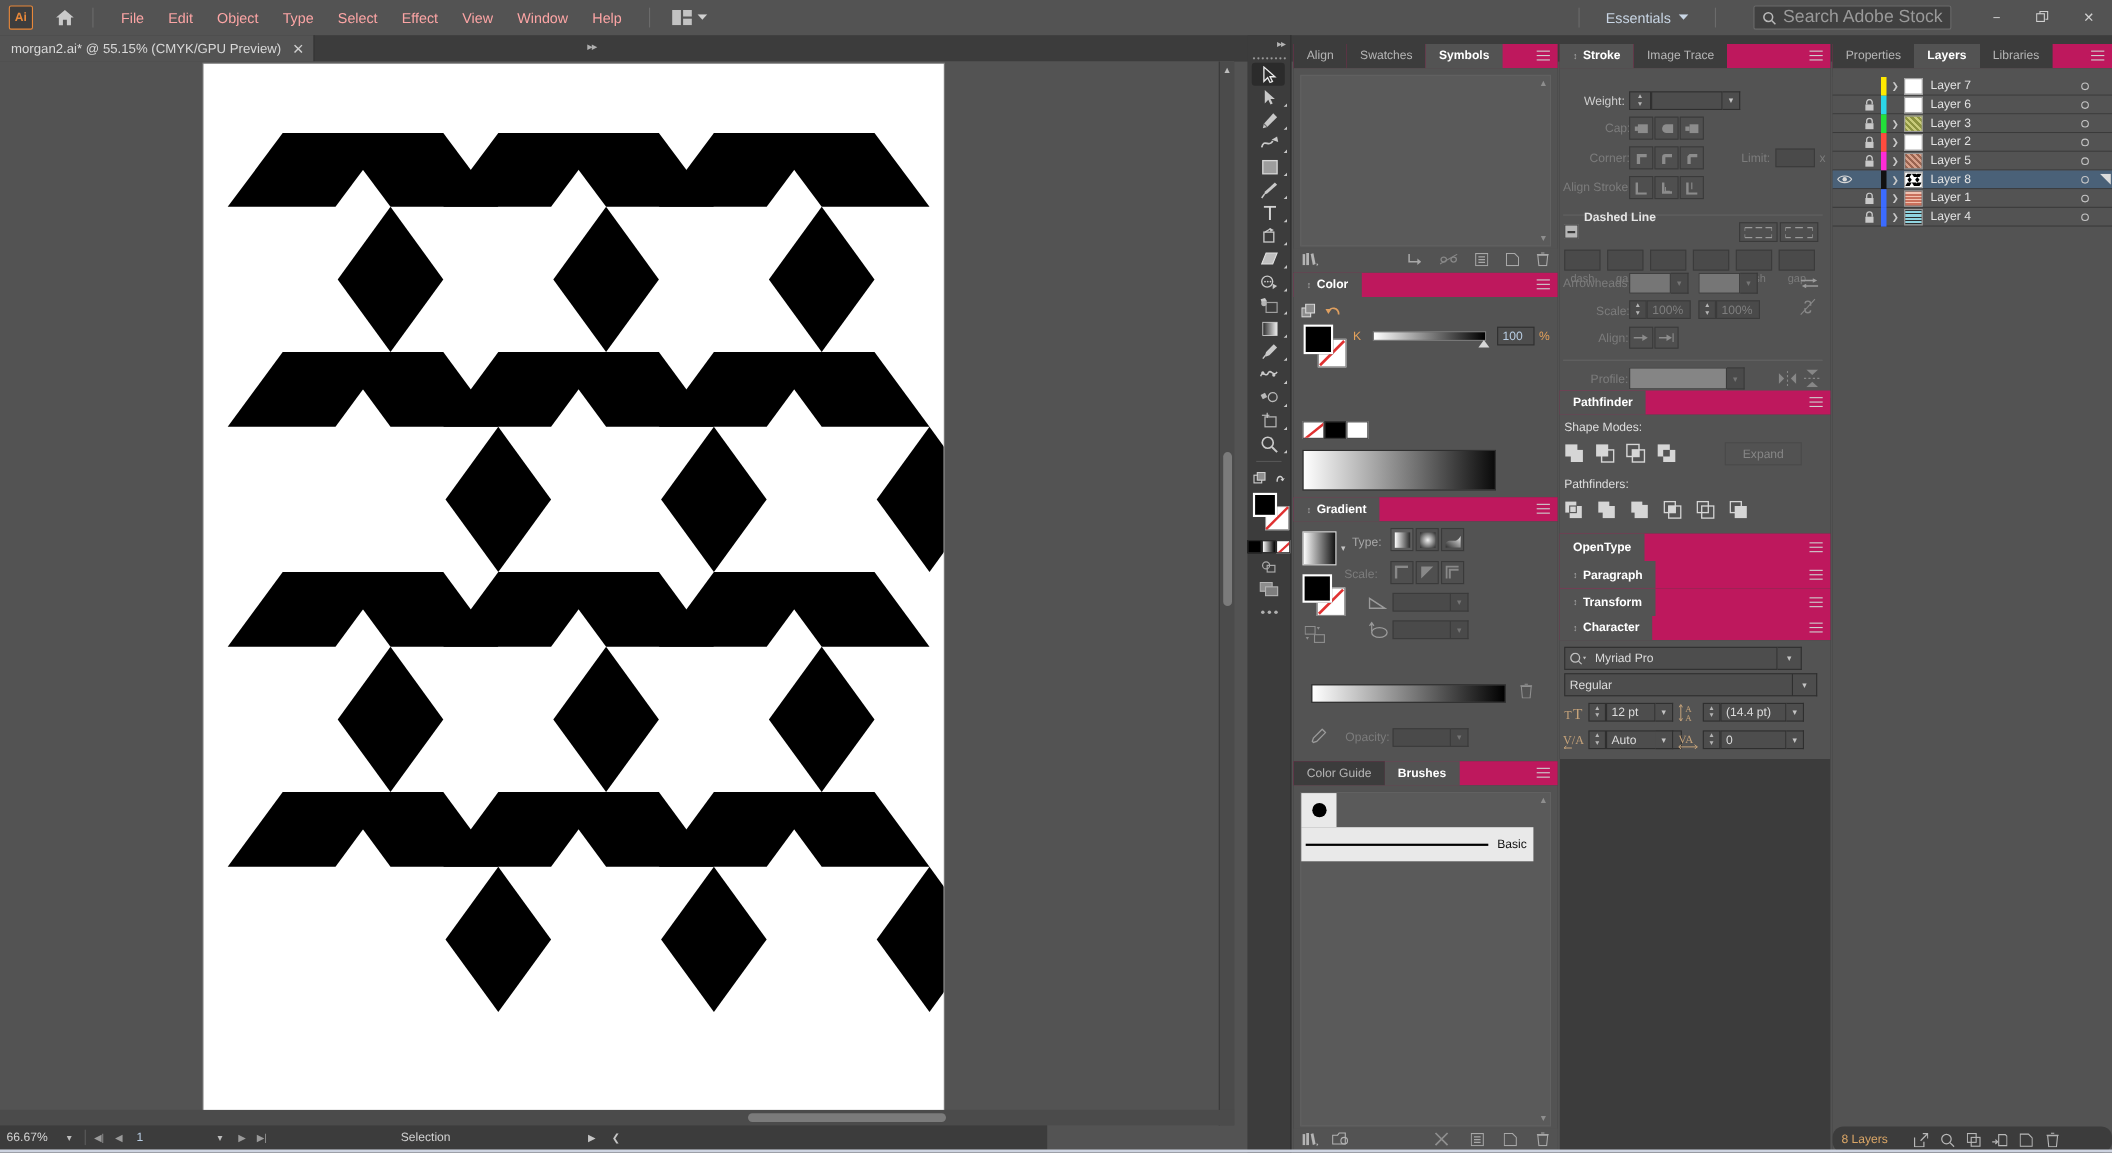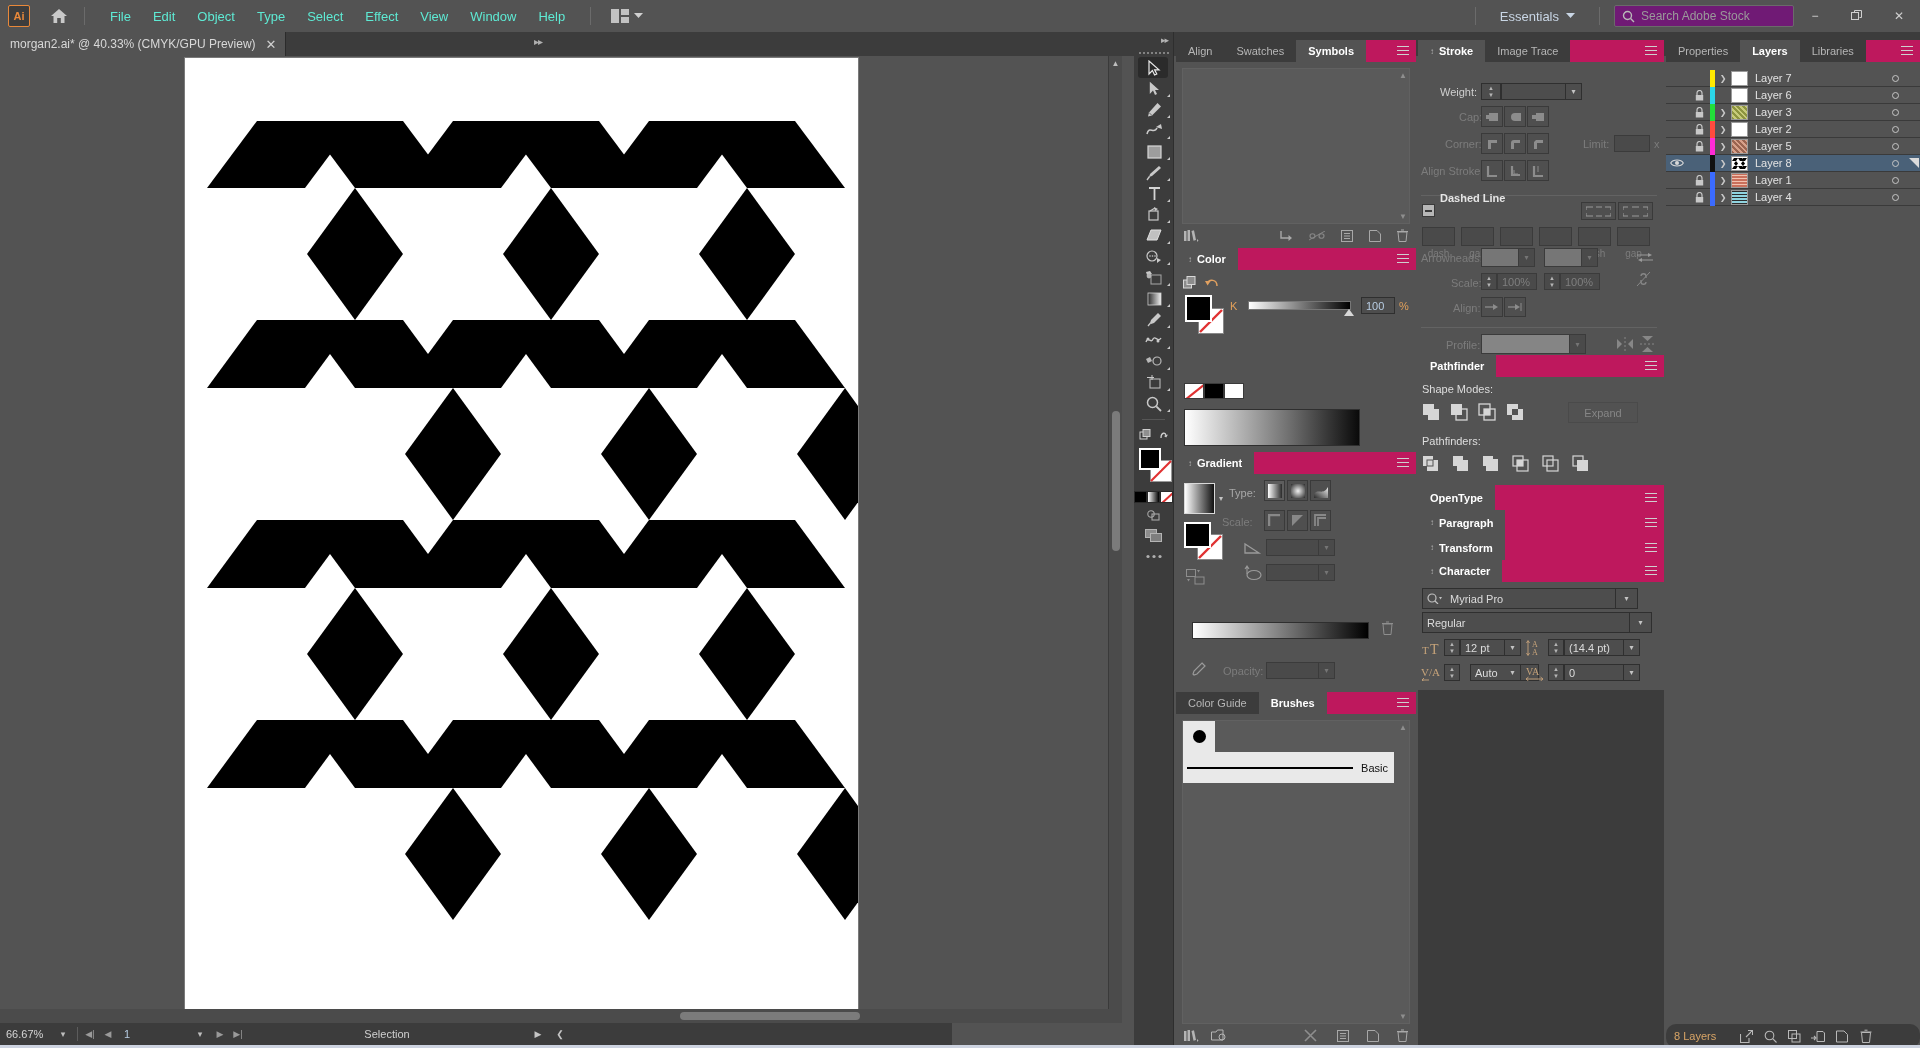--- a/index.html
+++ b/index.html
@@ -16,29 +16,29 @@
     position:absolute; left:0; top:0; width:1920px; height:32px;
     background:#535353; display:flex; align-items:center;
   }
   .ai-logo{
     width:22px; height:22px; margin-left:8px; border:1px solid #e8883a;
     color:#e8883a; font-size:11px; font-weight:bold; display:flex;
     align-items:center; justify-content:center; background:#3d3d3d; border-radius:2px;
   }
   .home-icon{ margin-left:18px; width:22px; height:22px; display:flex; align-items:center; justify-content:center; }
   .mb-sep{ width:1px; height:18px; background:#6b6b6b; margin:0 14px; }
-  .menu-item{ padding:4px 11px; color:#5eead4; font-size:13px; white-space:nowrap; }
+  .menu-item{ padding:4px 11px; color:#fca5a5; font-size:13px; white-space:nowrap; }
   .arrange-btn{ display:flex; align-items:center; gap:5px; padding:3px 6px; }
   .arrange-ico{ width:18px; height:14px; display:block; }
   .mb-right{ margin-left:auto; display:flex; align-items:center; height:100%; }
   .workspace-sel{ display:flex; align-items:center; gap:7px; color:#c9d6e5; font-size:13px; padding:0 10px; }
   .search-box{
     display:flex; align-items:center; gap:6px; width:180px; height:22px;
-    background:#701a75; border:1px solid #6a6a6a; border-radius:2px;
-    padding:0 7px; margin:0 0; color:#9a9a9a; font-size:12px;
+    background:#404040; border:1px solid #6a6a6a; border-radius:2px;
+    padding:0 7px; margin:0 20px; color:#9a9a9a; font-size:16px;
   }
   .wbtn{ width:42px; height:32px; display:flex; align-items:center; justify-content:center; color:#d0d0d0; }
 
   
   .tabbar{
     position:absolute; left:0; top:32px; width:1920px; height:24px; background:#3c3c3c;
   }
   .doc-tab{
     position:absolute; left:0; top:0; height:24px; background:#535353;
     display:flex; align-items:center; padding:0 8px 0 10px; gap:10px;
@@ -233,21 +233,21 @@
           <rect x="0.5" y="2.5" width="7" height="7" fill="none" stroke="#d0d0d0"></rect>
           <path d="M3.5 2.5 V0.5 H10.5 V7.5 H8.5" fill="none" stroke="#d0d0d0"></path>
         </svg>
       </div>
       <div class="wbtn close">✕</div>
     </div>
   </div>
 
   <div class="tabbar">
     <div class="doc-tab">
-      <span>morgan2.ai* @ 40.33% (CMYK/GPU Preview)</span>
+      <span>morgan2.ai* @ 55.15% (CMYK/GPU Preview)</span>
       <span class="tab-close">✕</span>
     </div>
     <div class="collapse-arrows2">▸▸</div>
     <div class="collapse-arrows">▸▸</div>
   </div>
 
   <div class="canvas-area">
     <div class="doc-window">
 
       <div class="artboard">
@@ -1211,21 +1211,21 @@
               <text x="0" y="11" font-size="11" fill="#c6a37a" font-family="Liberation Serif, serif">V/A</text>
               <path d="M1 15 H8 M1 15 L3 13 M1 15 L3 16.5" stroke="#c6a37a" stroke-width="0.9" fill="none"></path>
             </svg>
         </div>
         <div class="field" style="position:absolute;left:26px;top:82px;width:16px;padding:0;justify-content:center;">
           <div class="spinner">
               <span>▲</span>
               <span>▼</span>
             </div>
         </div>
-        <div class="field" style="position:absolute;left:52px;top:82px;width:69px;">Auto</div>
+        <div class="field" style="position:absolute;left:42px;top:82px;width:69px;">Auto</div>
         <div class="ddarrow" style="position:absolute;left:87px;top:82px;">▾</div>
 
         <div style="position:absolute;left:108px;top:83px;">
           <svg width="19" height="16" viewBox="0 0 19 16">
               <text x="0" y="10" font-size="10" fill="#c6a37a" font-family="Liberation Serif, serif">VA</text>
               <path d="M0 14 H17 M0 14 L2.5 12 M0 14 L2.5 16 M17 14 L14.5 12 M17 14 L14.5 16" stroke="#c6a37a" stroke-width="0.9" fill="none"></path>
             </svg>
         </div>
         <div class="field" style="position:absolute;left:130px;top:82px;width:16px;padding:0;justify-content:center;">
           <div class="spinner">

